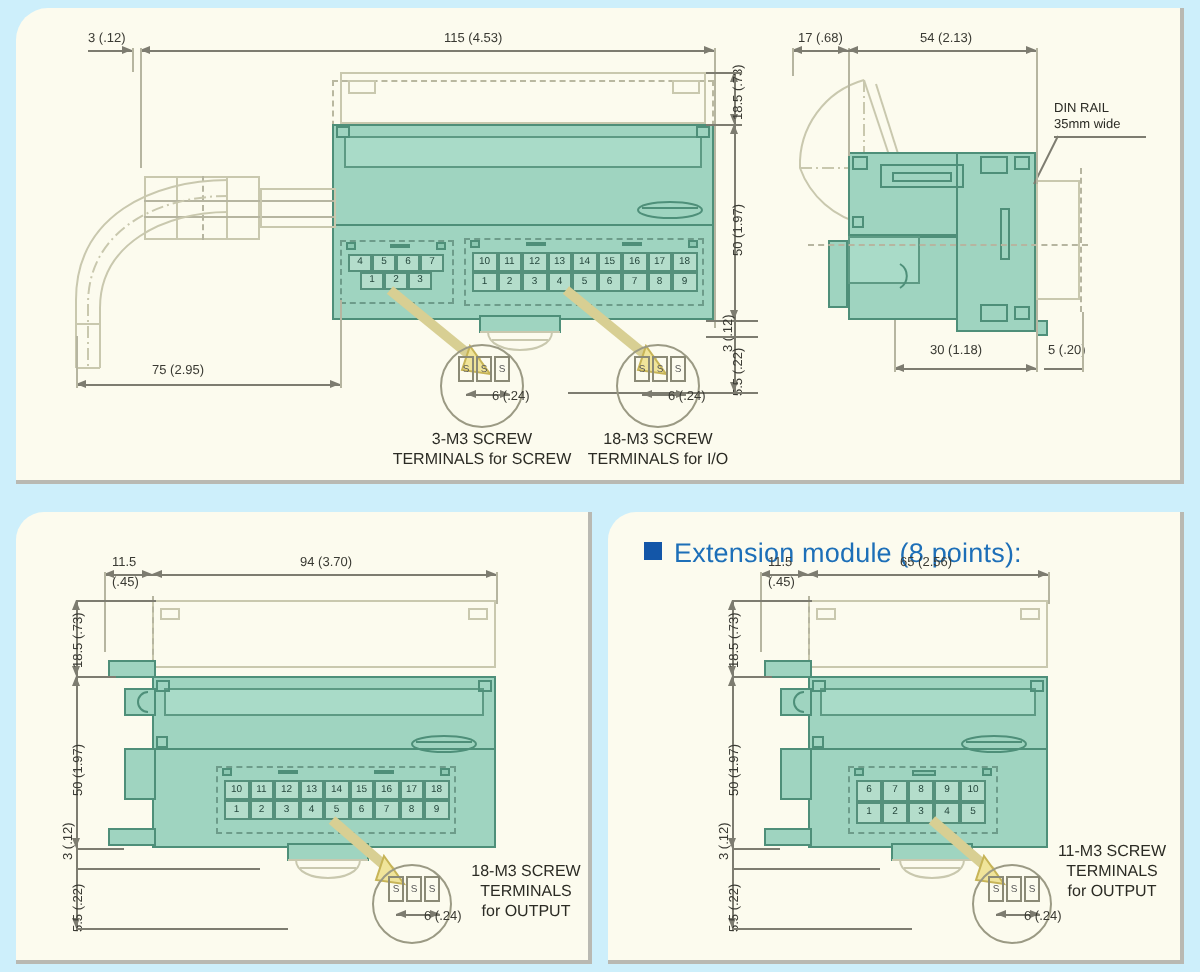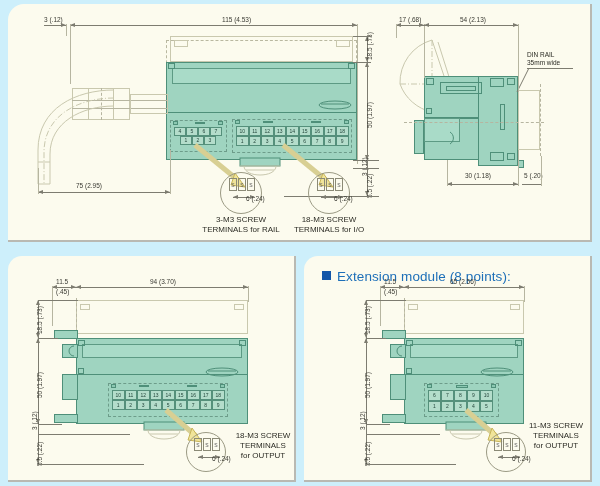--- a/index.html
+++ b/index.html
@@ -254,21 +254,21 @@
     </svg>
     <div class="detailCircle" style="left:220px;top:172px;width:42px;height:42px;"></div>
     <div class="screw" style="left:229px;top:178px;width:8px;height:13px;">S</div>
     <div class="screw" style="left:238px;top:178px;width:8px;height:13px;">S</div>
     <div class="screw" style="left:247px;top:178px;width:8px;height:13px;">S</div>
     <div class="hdim" style="left:233px;top:197px;width:22px;"></div>
     <div class="arrowL" style="left:233px;top:194.5px;"></div>
     <div class="arrowR" style="left:250px;top:194.5px;"></div>
     <div class="dimtxt" style="left:246px;top:195px;">6 (.24)</div>
     <div class="calloutTxt" style="left:186px;top:215px;width:110px;">3-M3 SCREW</div>
-    <div class="calloutTxt" style="left:186px;top:225px;width:110px;">TERMINALS for RAIL</div>
+    <div class="calloutTxt" style="left:186px;top:225px;width:110px;">TERMINALS for SCREW</div>
   </div>
 
   <div class="dwg">
     <svg class="leader" style="left:283px;top:145px;" width="58" height="48">
       <path d="M0 0 L44 36" stroke="#d8cf93" stroke-width="5" fill="none"></path>
       <path d="M40 28 L50 42 L36 40 Z" fill="#f0e49a" stroke="#c7b457"></path>
     </svg>
     <div class="detailCircle" style="left:308px;top:172px;width:42px;height:42px;"></div>
     <div class="screw" style="left:317px;top:178px;width:8px;height:13px;">S</div>
     <div class="screw" style="left:326px;top:178px;width:8px;height:13px;">S</div>

